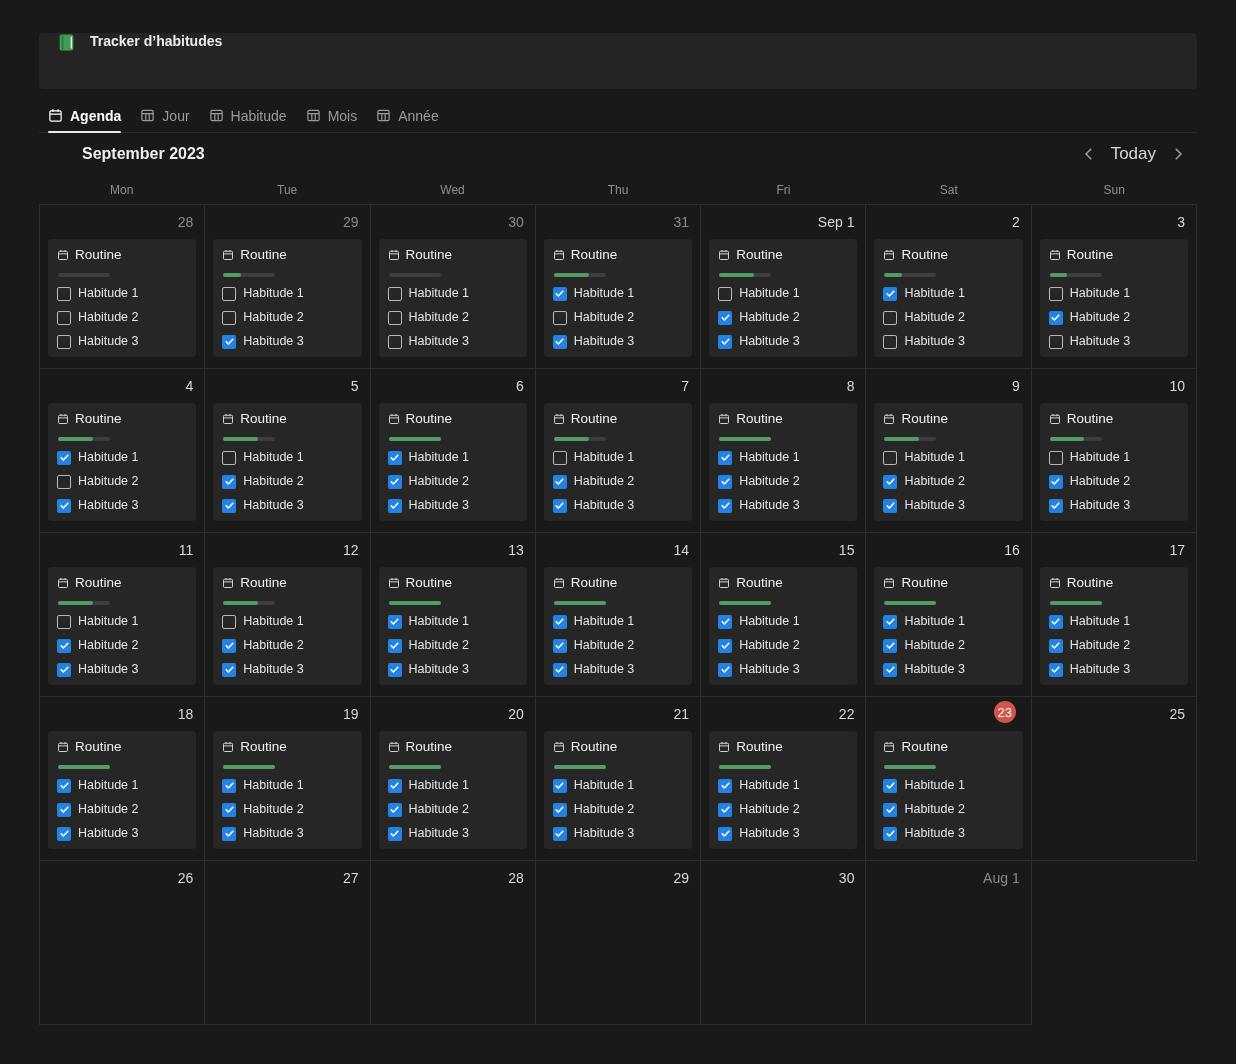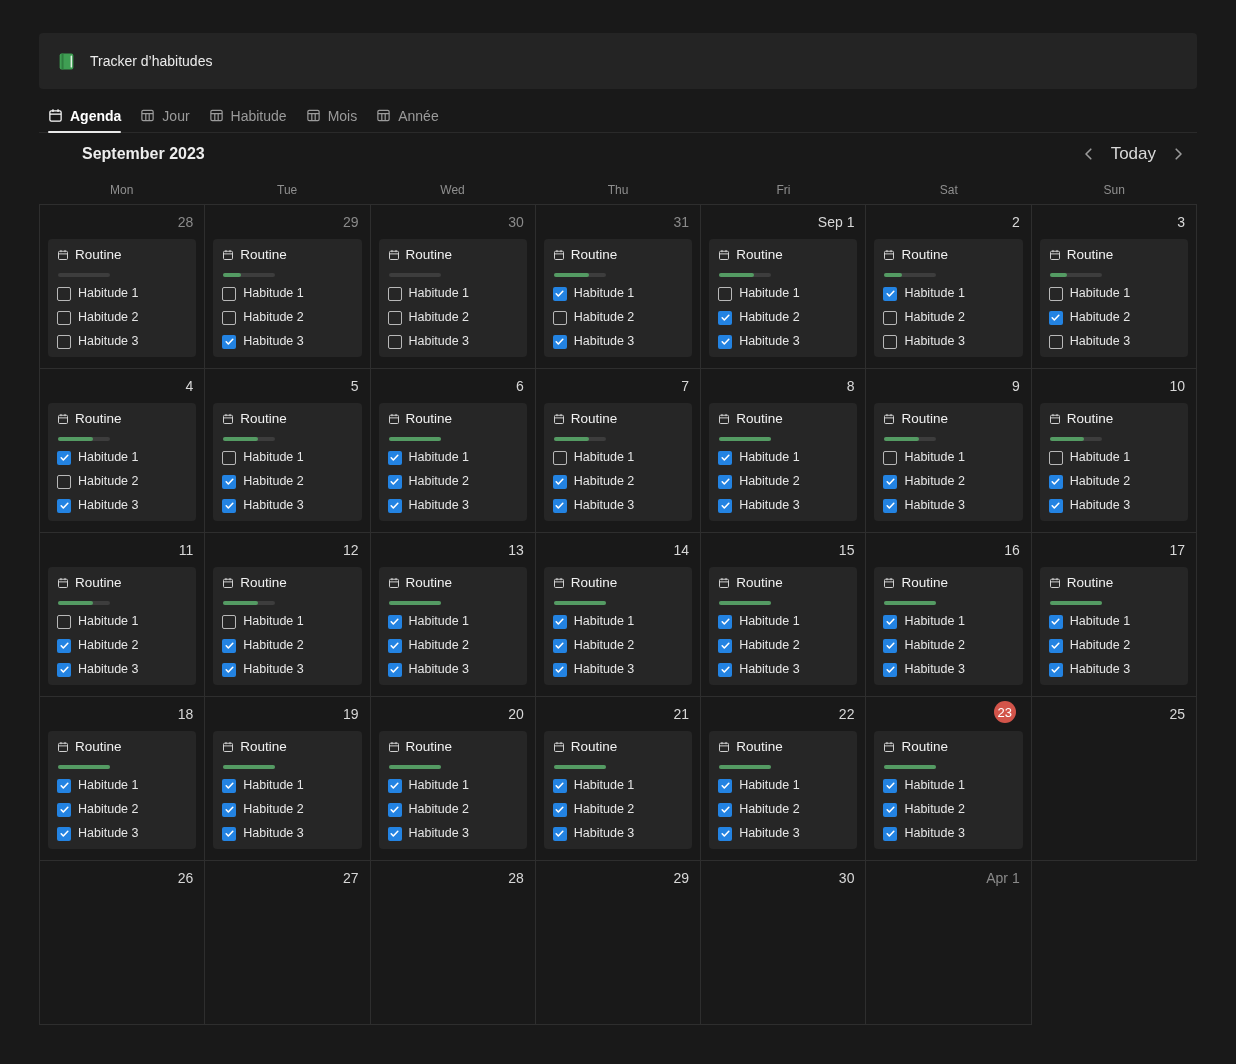--- a/index.html
+++ b/index.html
@@ -7,22 +7,22 @@
   body {
     background: var(--page-bg, #191919);
     font-family: "Liberation Sans", sans-serif;
     color: var(--text-primary, #e8e8e8);
   }
   .container { padding: 33px 39px 0; }
 
   
   .header-card {
     height: 56px; background: var(--panel-bg, #242424);
-    border-radius: 4px; display: flex; align-items: center;
-    padding: 0 18px; gap: 14px;
+    border-radius: 4px; display: flex; 
+    padding: 0 18px; gap: 14px; font-weight: bold;
   }
   .book-icon svg { width: 19px; height: 19px; display: block; }
   .page-title { font-size: 14px; color: #ececec; }
 
   
   .tabs {
     display: flex; gap: 19px; margin-top: 10px; height: 34px;
     border-bottom: 1px solid #2a2a2a; padding-left: 9px; align-items: center;
   }
   .tab {
@@ -1220,17 +1220,17 @@
       <div class="cell">
         <div class="date-num">28</div>
       </div>
       <div class="cell">
         <div class="date-num">29</div>
       </div>
       <div class="cell">
         <div class="date-num">30</div>
       </div>
       <div class="cell">
-        <div class="date-num outside">Apr 1</div>
+        <div class="date-num outside">Aug 1</div>
       </div>
     </div>
 
 </div>
 
 </body></html>

